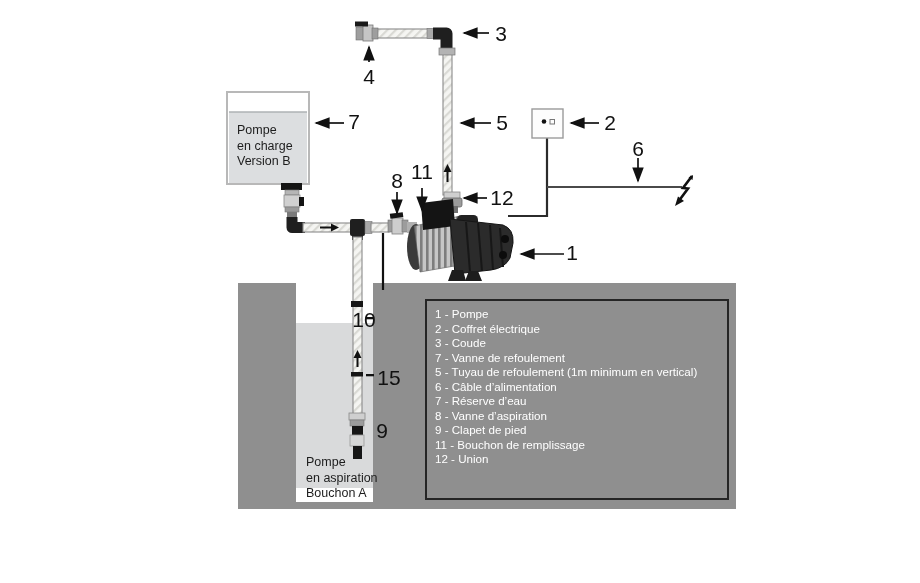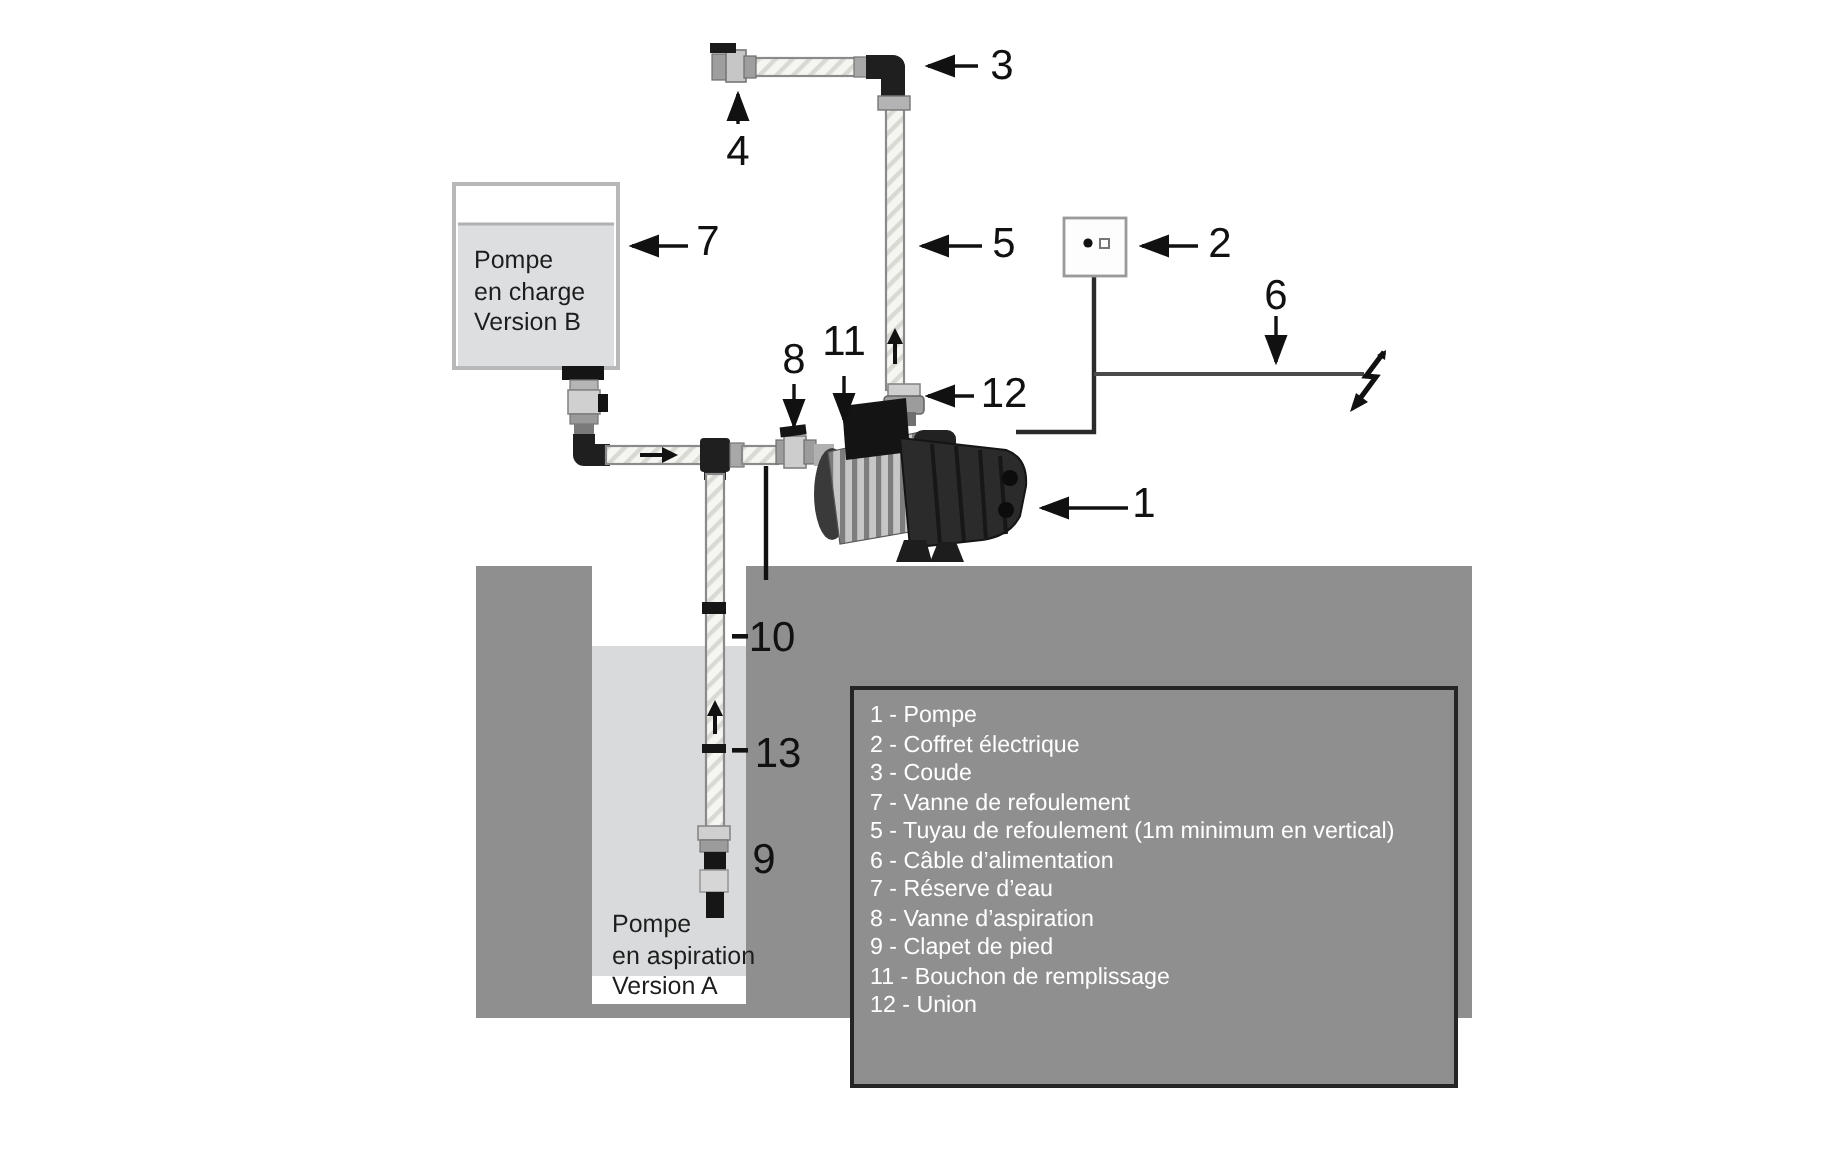--- a/index.html
+++ b/index.html
@@ -17,21 +17,20 @@
     position:absolute;left:237px;top:123px;font-size:12.5px;line-height:15.5px;color:#1d1d1d;
   }
   .tank-text .b, .va-text .b{font-weight:normal;}
   .va-text{
     position:absolute;left:306px;top:455px;font-size:12.5px;line-height:15.5px;color:#1d1d1d;
   }
   .legend{
     position:absolute;left:425px;top:299px;width:304px;height:201px;
     background:#8f8f8f;border:2px solid #252525;box-sizing:border-box;
     padding:6px 4px 0 8px;
-    margin-top:44px;
   }
   .legend .li{
     color:#ffffff;font-size:11.6px;line-height:14.55px;white-space:nowrap;
   }
 </style>
 </head>
 <body>
 
 <div class="stage">
 
@@ -174,35 +173,35 @@
 
   <div class="co" style="left:572px;top:252px">1</div>
   <div class="co" style="left:610px;top:122px">2</div>
   <div class="co" style="left:501px;top:33px">3</div>
   <div class="co" style="left:369px;top:76px">4</div>
   <div class="co" style="left:502px;top:122px">5</div>
   <div class="co" style="left:638px;top:148px">6</div>
   <div class="co" style="left:354px;top:121px">7</div>
   <div class="co" style="left:397px;top:180px">8</div>
   <div class="co" style="left:382px;top:430px">9</div>
-  <div class="co" style="left:386px;top:319px">10</div>
+  <div class="co" style="left:364px;top:319px">10</div>
   <div class="co" style="left:422px;top:171px">11</div>
   <div class="co" style="left:502px;top:197px">12</div>
-  <div class="co" style="left:389px;top:377px">13</div>
+  <div class="co" style="left:389px;top:377px">15</div>
 
   <div class="tank-text">
     <div>Pompe</div>
     <div>en charge</div>
     <div class="b">Version B</div>
   </div>
 
   <div class="va-text">
     <div>Pompe</div>
     <div>en aspiration</div>
-    <div class="b">Version A</div>
+    <div class="b">Bouchon A</div>
   </div>
 
   <div class="legend">
     <div class="li">1 - Pompe</div>
     <div class="li">2 - Coffret électrique</div>
     <div class="li">3 - Coude</div>
     <div class="li">7 - Vanne de refoulement</div>
     <div class="li">5 - Tuyau de refoulement (1m minimum en vertical)</div>
     <div class="li">6 - Câble d’alimentation</div>
     <div class="li">7 - Réserve d’eau</div>

